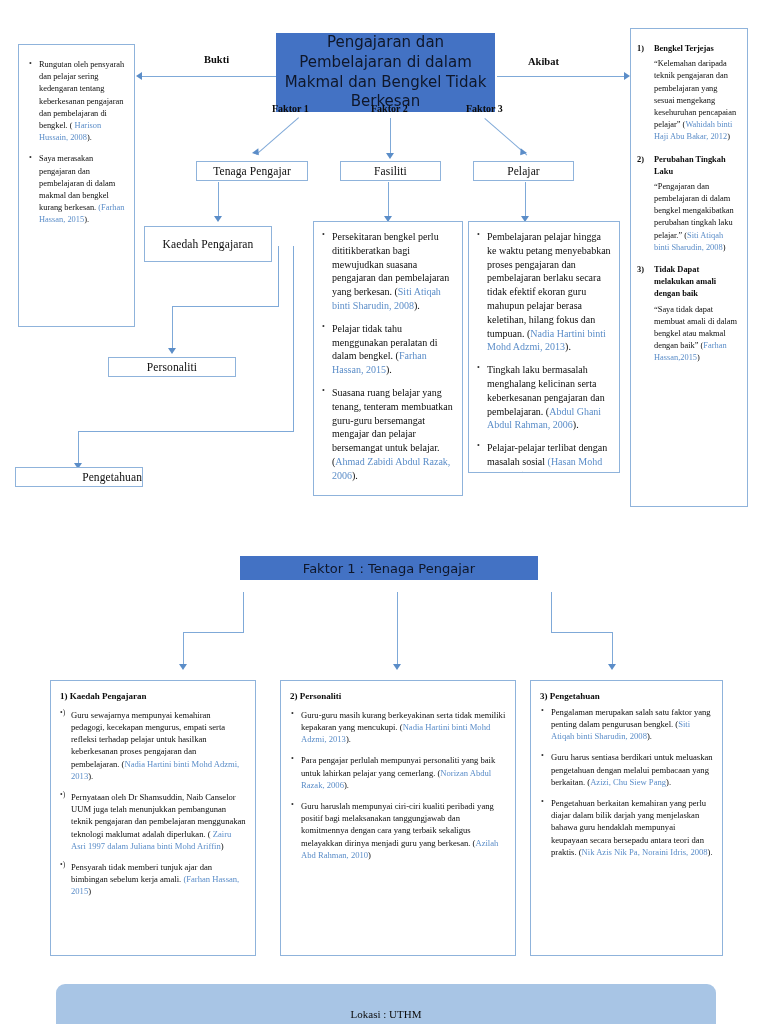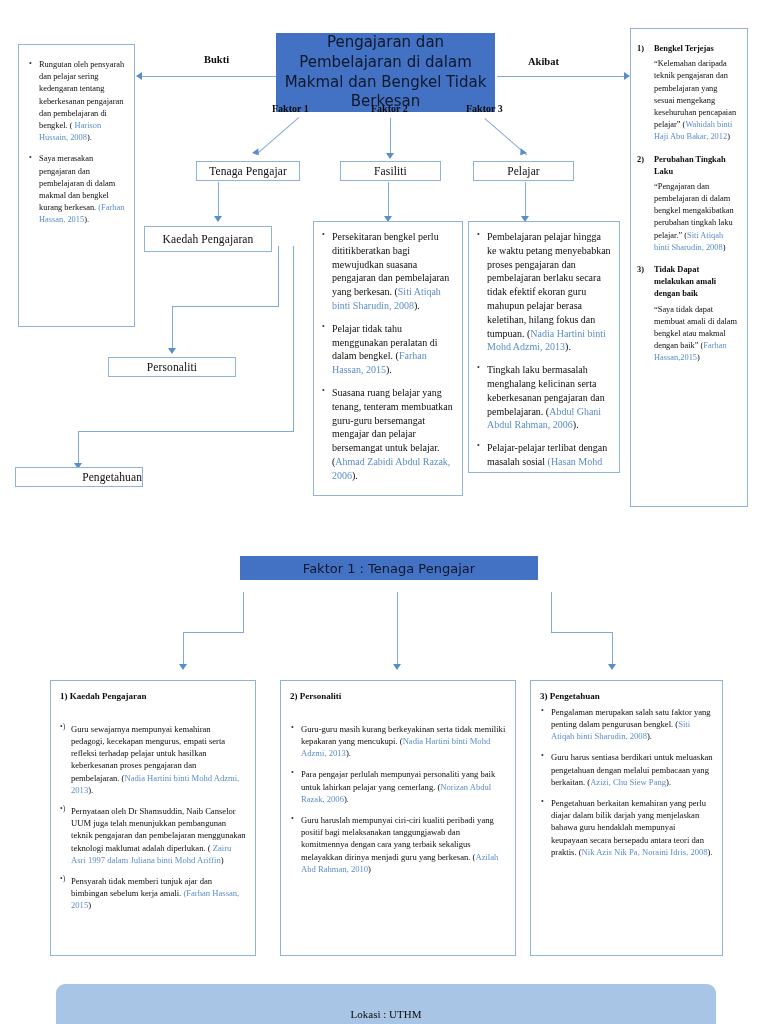--- a/index.html
+++ b/index.html
@@ -95,21 +95,21 @@
   ol.nl > li{
     position:relative;padding-left:17px;margin-bottom:10px;
   }
   ol.nl > li:before{
     counter-increment:n;
     content:counter(n) ")";
     position:absolute;left:0;top:0;font-weight:bold;
   }
   .hd{font-weight:bold;display:block;margin-bottom:3px;}
   .cite{color:#5B8DC8;}
-  .sec-title{font-weight:bold;font-size:9px;display:block;margin-bottom:20px;}
+  .sec-title{font-weight:bold;font-size:9px;display:block;margin-bottom:6px;}
   .sec-title.tight{margin-bottom:3px;}
 </style>
 </head>
 <body>
 
 <div class="canvas">
 
   <div class="title-bar" style="left:276px;top:33px;width:219px;height:79px;font-size:15px;line-height:1.32;padding:4px 8px;">
     <span>Pengajaran dan Pembelajaran di dalam Makmal dan Bengkel Tidak Berkesan</span>
   </div>
@@ -152,40 +152,40 @@
 
   <div class="diag" style="left:299px;top:118px;width:56px;transform:rotate(139deg);"></div>
   <div class="arrowhead ah-down" style="left:253px;top:150px;transform:rotate(-38deg);"></div>
 
   <div class="ln v" style="left:390px;top:118px;height:38px;"></div>
   <div class="arrowhead ah-down" style="left:386px;top:153px;"></div>
 
   <div class="diag" style="left:485px;top:118px;width:56px;transform:rotate(41deg);"></div>
   <div class="arrowhead ah-down" style="left:518px;top:150px;transform:rotate(38deg);"></div>
 
-  <div class="box label-box" style="left:196px;top:161px;width:104px;height:20px;">
+  <div class="box label-box" style="left:196px;top:161px;width:112px;height:20px;">
     <span>Tenaga Pengajar</span>
   </div>
   <div class="box label-box" style="left:340px;top:161px;width:101px;height:20px;">
     <span>Fasiliti</span>
   </div>
   <div class="box label-box" style="left:473px;top:161px;width:101px;height:20px;">
     <span>Pelajar</span>
   </div>
 
   <div class="ln v" style="left:218px;top:182px;height:36px;"></div>
   <div class="arrowhead ah-down" style="left:214px;top:216px;"></div>
 
   <div class="ln v" style="left:388px;top:182px;height:36px;"></div>
   <div class="arrowhead ah-down" style="left:384px;top:216px;"></div>
 
   <div class="ln v" style="left:525px;top:182px;height:36px;"></div>
   <div class="arrowhead ah-down" style="left:521px;top:216px;"></div>
 
-  <div class="box label-box" style="left:144px;top:226px;width:128px;height:26px;">
+  <div class="box label-box" style="left:144px;top:226px;width:128px;height:36px;">
     <span>Kaedah Pengajaran</span>
   </div>
 
   <div class="ln v" style="left:278px;top:246px;height:60px;"></div>
   <div class="ln h" style="left:172px;top:306px;width:107px;"></div>
   <div class="ln v" style="left:172px;top:306px;height:44px;"></div>
   <div class="arrowhead ah-down" style="left:168px;top:348px;"></div>
 
   <div class="box label-box" style="left:108px;top:357px;width:128px;height:20px;">
     <span>Personaliti</span>

